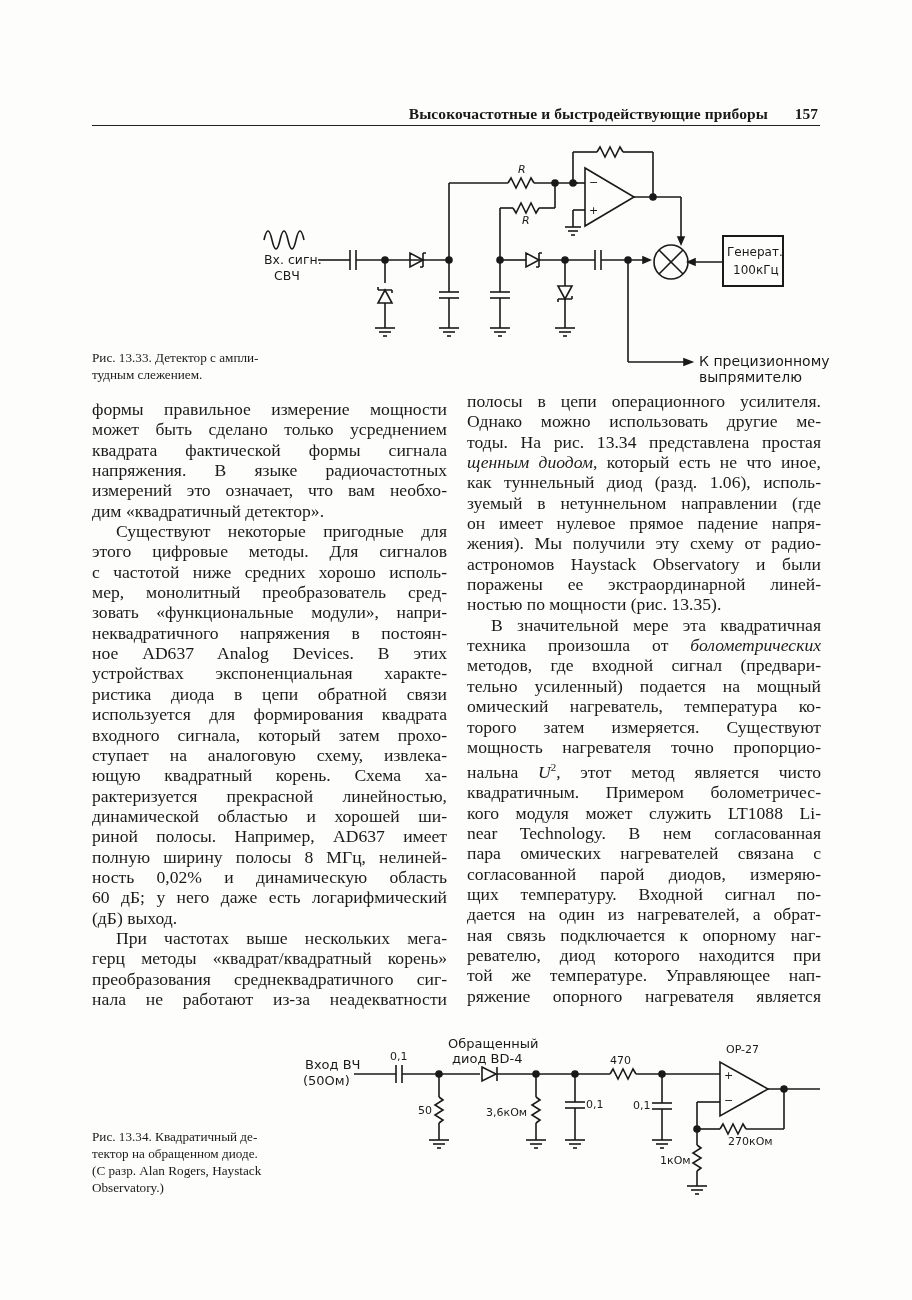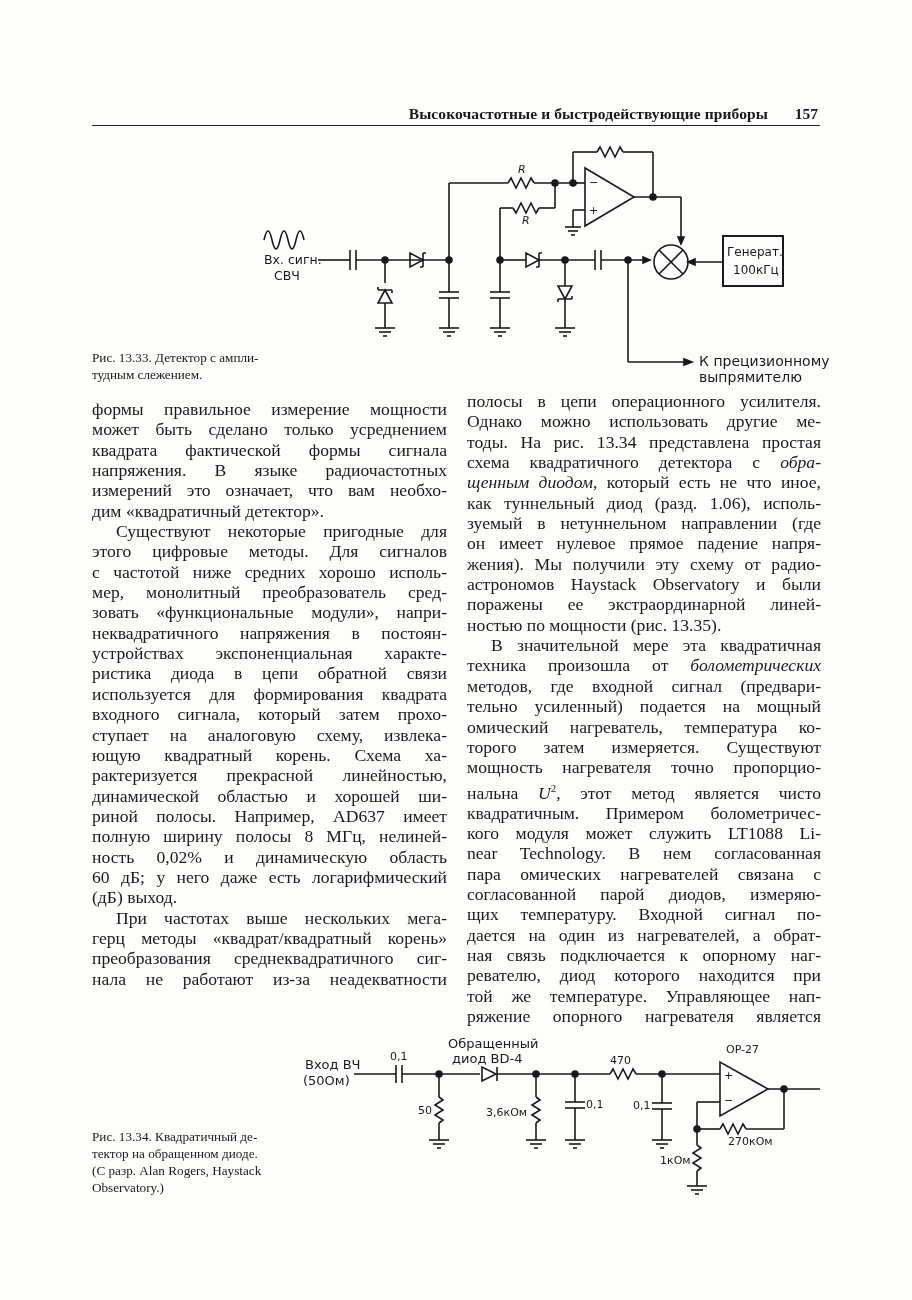--- a/index.html
+++ b/index.html
@@ -180,20 +180,21 @@
     <span class="line">квадрата фактической формы сигнала</span>
     <span class="line">напряжения. В языке радиочастотных</span>
     <span class="line">измерений это означает, что вам необхо-</span>
     <span class="line last">дим «квадратичный детектор».</span>
     <span class="line" style="padding-left:24px">Существуют некоторые пригодные для</span>
     <span class="line">этого цифровые методы. Для сигналов</span>
     <span class="line">с частотой ниже средних хорошо исполь-</span>
     <span class="line">мер, монолитный преобразователь сред-</span>
     <span class="line">зовать «функциональные модули», напри-</span>
     <span class="line">неквадратичного напряжения в постоян-</span>
+    <span class="line">ное AD637 Analog Devices. В этих</span>
     <span class="line">устройствах экспоненциальная характе-</span>
     <span class="line">ристика диода в цепи обратной связи</span>
     <span class="line">используется для формирования квадрата</span>
     <span class="line">входного сигнала, который затем прохо-</span>
     <span class="line">ступает на аналоговую схему, извлека-</span>
     <span class="line">ющую квадратный корень. Схема ха-</span>
     <span class="line">рактеризуется прекрасной линейностью,</span>
     <span class="line">динамической областью и хорошей ши-</span>
     <span class="line">риной полосы. Например, AD637 имеет</span>
     <span class="line">полную ширину полосы 8 МГц, нелиней-</span>
@@ -203,21 +204,20 @@
     <span class="line" style="padding-left:24px">При частотах выше нескольких мега-</span>
     <span class="line">герц методы «квадрат/квадратный корень»</span>
     <span class="line">преобразования среднеквадратичного сиг-</span>
     <span class="line">нала не работают из-за неадекватности</span>
   </div>
 
   <div class="column" style="left:467px; top:391px; width:354px;">
     <span class="line">полосы в цепи операционного усилителя.</span>
     <span class="line">Однако можно использовать другие ме-</span>
     <span class="line">тоды. На рис. 13.34 представлена простая</span>
-    <span class="line"><span>схема квадратичного детектора с </span><em>обра-</em></span>
     <span class="line"><em>щенным диодом</em><span>, который есть не что иное,</span></span>
     <span class="line">как туннельный диод (разд. 1.06), исполь-</span>
     <span class="line">зуемый в нетуннельном направлении (где</span>
     <span class="line">он имеет нулевое прямое падение напря-</span>
     <span class="line">жения). Мы получили эту схему от радио-</span>
     <span class="line">астрономов Haystack Observatory и были</span>
     <span class="line">поражены ее экстраординарной линей-</span>
     <span class="line last">ностью по мощности (рис. 13.35).</span>
     <span class="line" style="padding-left:24px">В значительной мере эта квадратичная</span>
     <span class="line"><span>техника произошла от </span><em>болометрических</em></span>

